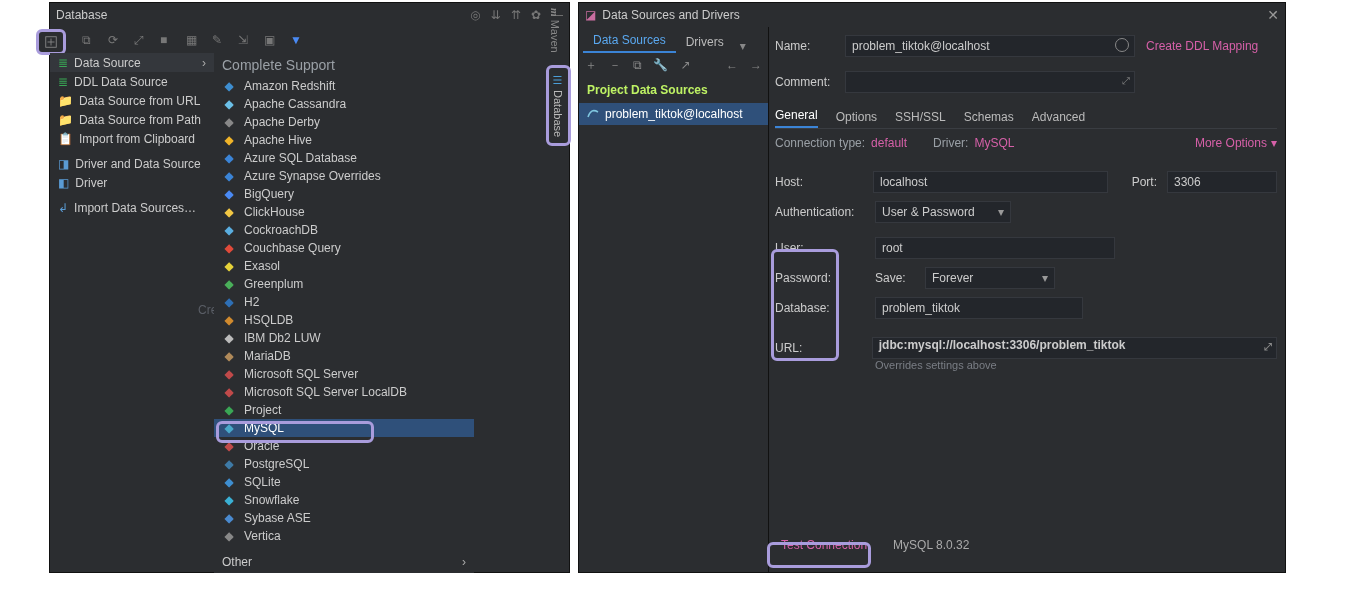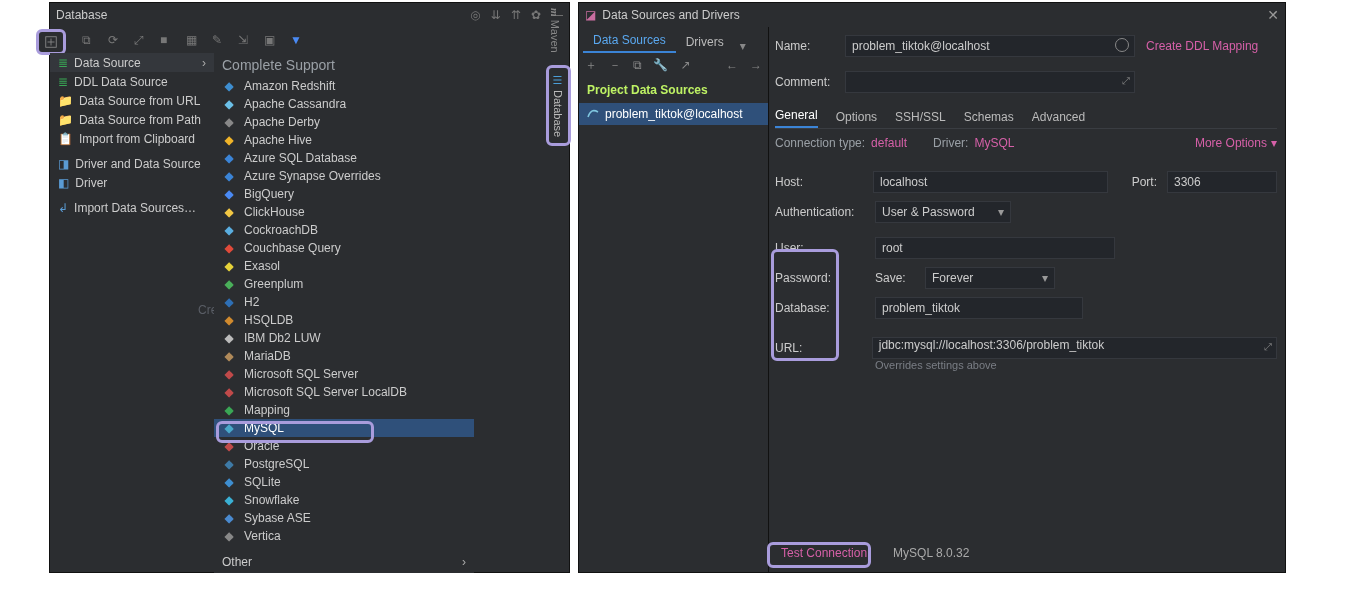--- a/index.html
+++ b/index.html
@@ -74,24 +74,24 @@
   .port-lbl { width: 40px; text-align: right; color: #ccc; }
   .port-inp { width: 110px; }
   .sel { background: #23262b; border: 1px solid #35383e; color: #ccc; height: 22px; padding: 0 6px; display: inline-flex; align-items: center; gap: 6px; cursor: pointer; }
   .sel .caret { margin-left: auto; color: #999; }
   .auth-sel { width: 136px; }
   .user-inp { width: 240px; }
   .pw-inp { width: 240px; color: #666; }
   .save-lbl { width: 40px; color: #ccc; }
   .save-sel { width: 130px; }
   .db-inp { width: 208px; }
-  .url-inp { width: 420px; position: relative; }
+  .url-inp { width: 420px; position: relative; font-weight: bold; }
   .url-inp .exp { position: absolute; right: 4px; top: 3px; color: #888; font-size: 10px; }
   .hint2 { color: #7a7e85; font-size: 11px; margin-left: 100px; margin-top: -4px; }
-  .footer-row { position: absolute; left: 196px; bottom: 10px; display: flex; align-items: center; gap: 20px; text-align: center; }
+  .footer-row { position: absolute; left: 196px; bottom: 18px; display: flex; align-items: center; gap: 20px; text-align: center; }
   .test-conn { color: #d660a8; cursor: pointer; padding: 2px 6px; }
   .ver { color: #aaa; }
 </style>
 </head>
 <body>
 
 <div class="panel-left">
   <div class="db-tool-header">
     <span class="db-title">Database</span>
     <span class="hdr-icons">
@@ -233,21 +233,21 @@
         <div class="db-opt">
           <span class="ico" style="color: rgb(192, 74, 74);">◆</span>
           <span>Microsoft SQL Server</span>
         </div>
         <div class="db-opt">
           <span class="ico" style="color: rgb(192, 74, 74);">◆</span>
           <span>Microsoft SQL Server LocalDB</span>
         </div>
         <div class="db-opt">
           <span class="ico" style="color: rgb(58, 166, 85);">◆</span>
-          <span>Mapping</span>
+          <span>Project</span>
         </div>
         <div class="db-opt hl">
           <span class="ico" style="color: rgb(74, 168, 201);">◆</span>
           <span>MySQL</span>
         </div>
         <div class="db-opt">
           <span class="ico" style="color: rgb(192, 74, 74);">◆</span>
           <span>Oracle</span>
         </div>
         <div class="db-opt">

